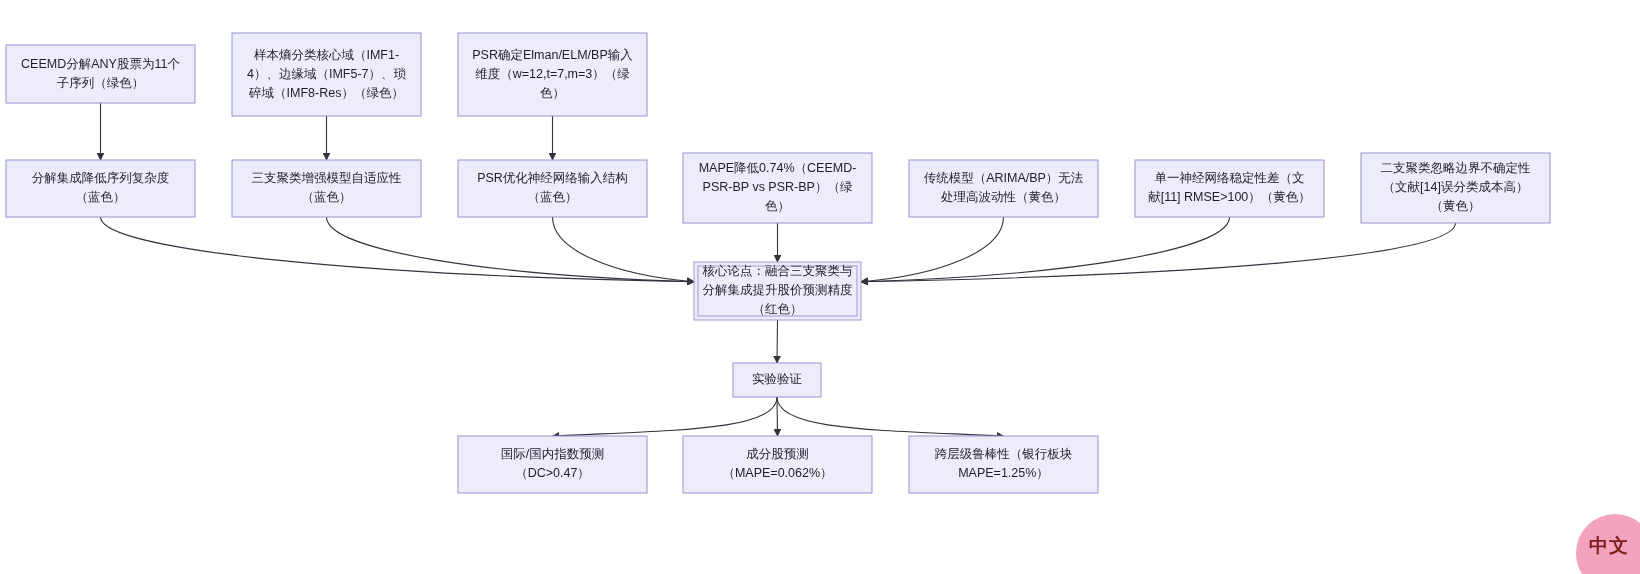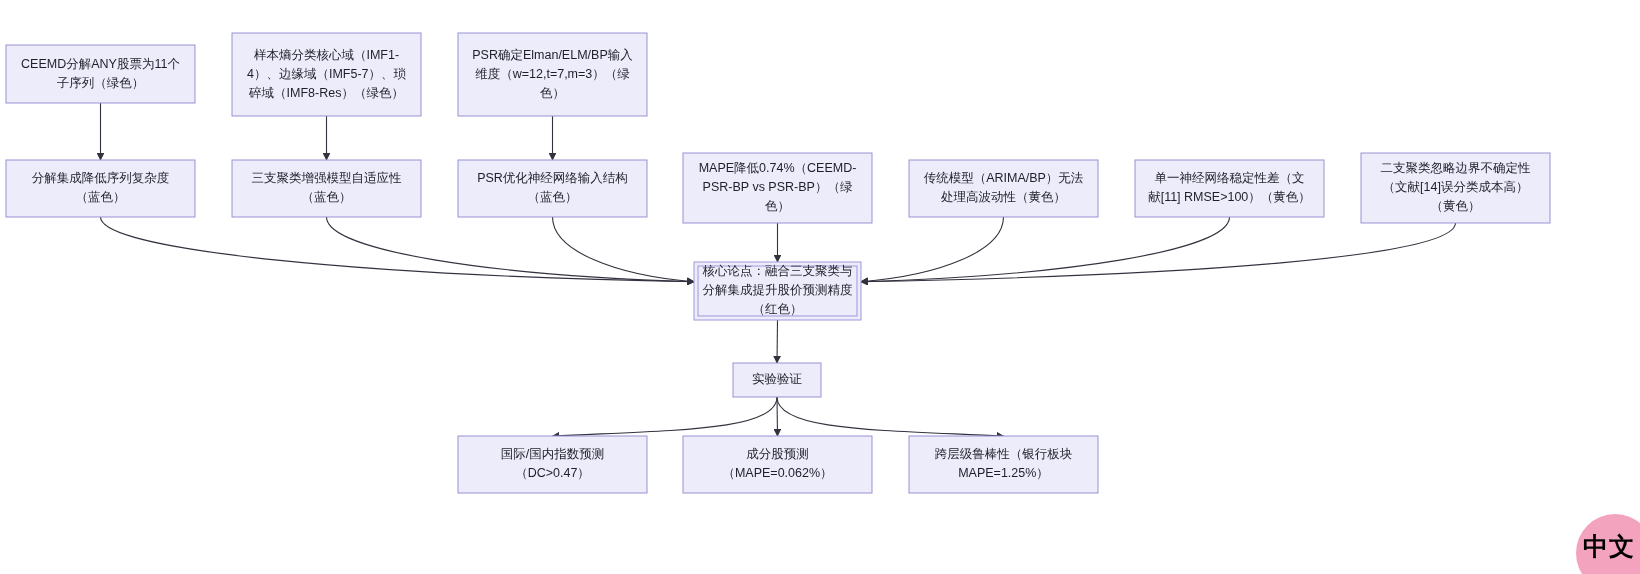--- a/index.html
+++ b/index.html
@@ -56,23 +56,23 @@
     bottom: -18px;
     width: 78px;
     height: 78px;
     border-radius: 50%;
     background: #f3a3bd;
     display: flex;
     align-items: center;
     justify-content: center;
   }
   .watermark-text {
-    color: #000000;
+    color: #7f1d1d;
     font-family: "DejaVu Sans", sans-serif;
-    font-size: 25px;
+    font-size: 19px;
     font-weight: bold;
     margin-right: 12px;
     margin-bottom: 14px;
     letter-spacing: 1px;
   }
 </style>
 </head>
 <body>
 
 <svg id="flow" viewBox="0 0 1640 574" xmlns="http://www.w3.org/2000/svg">

